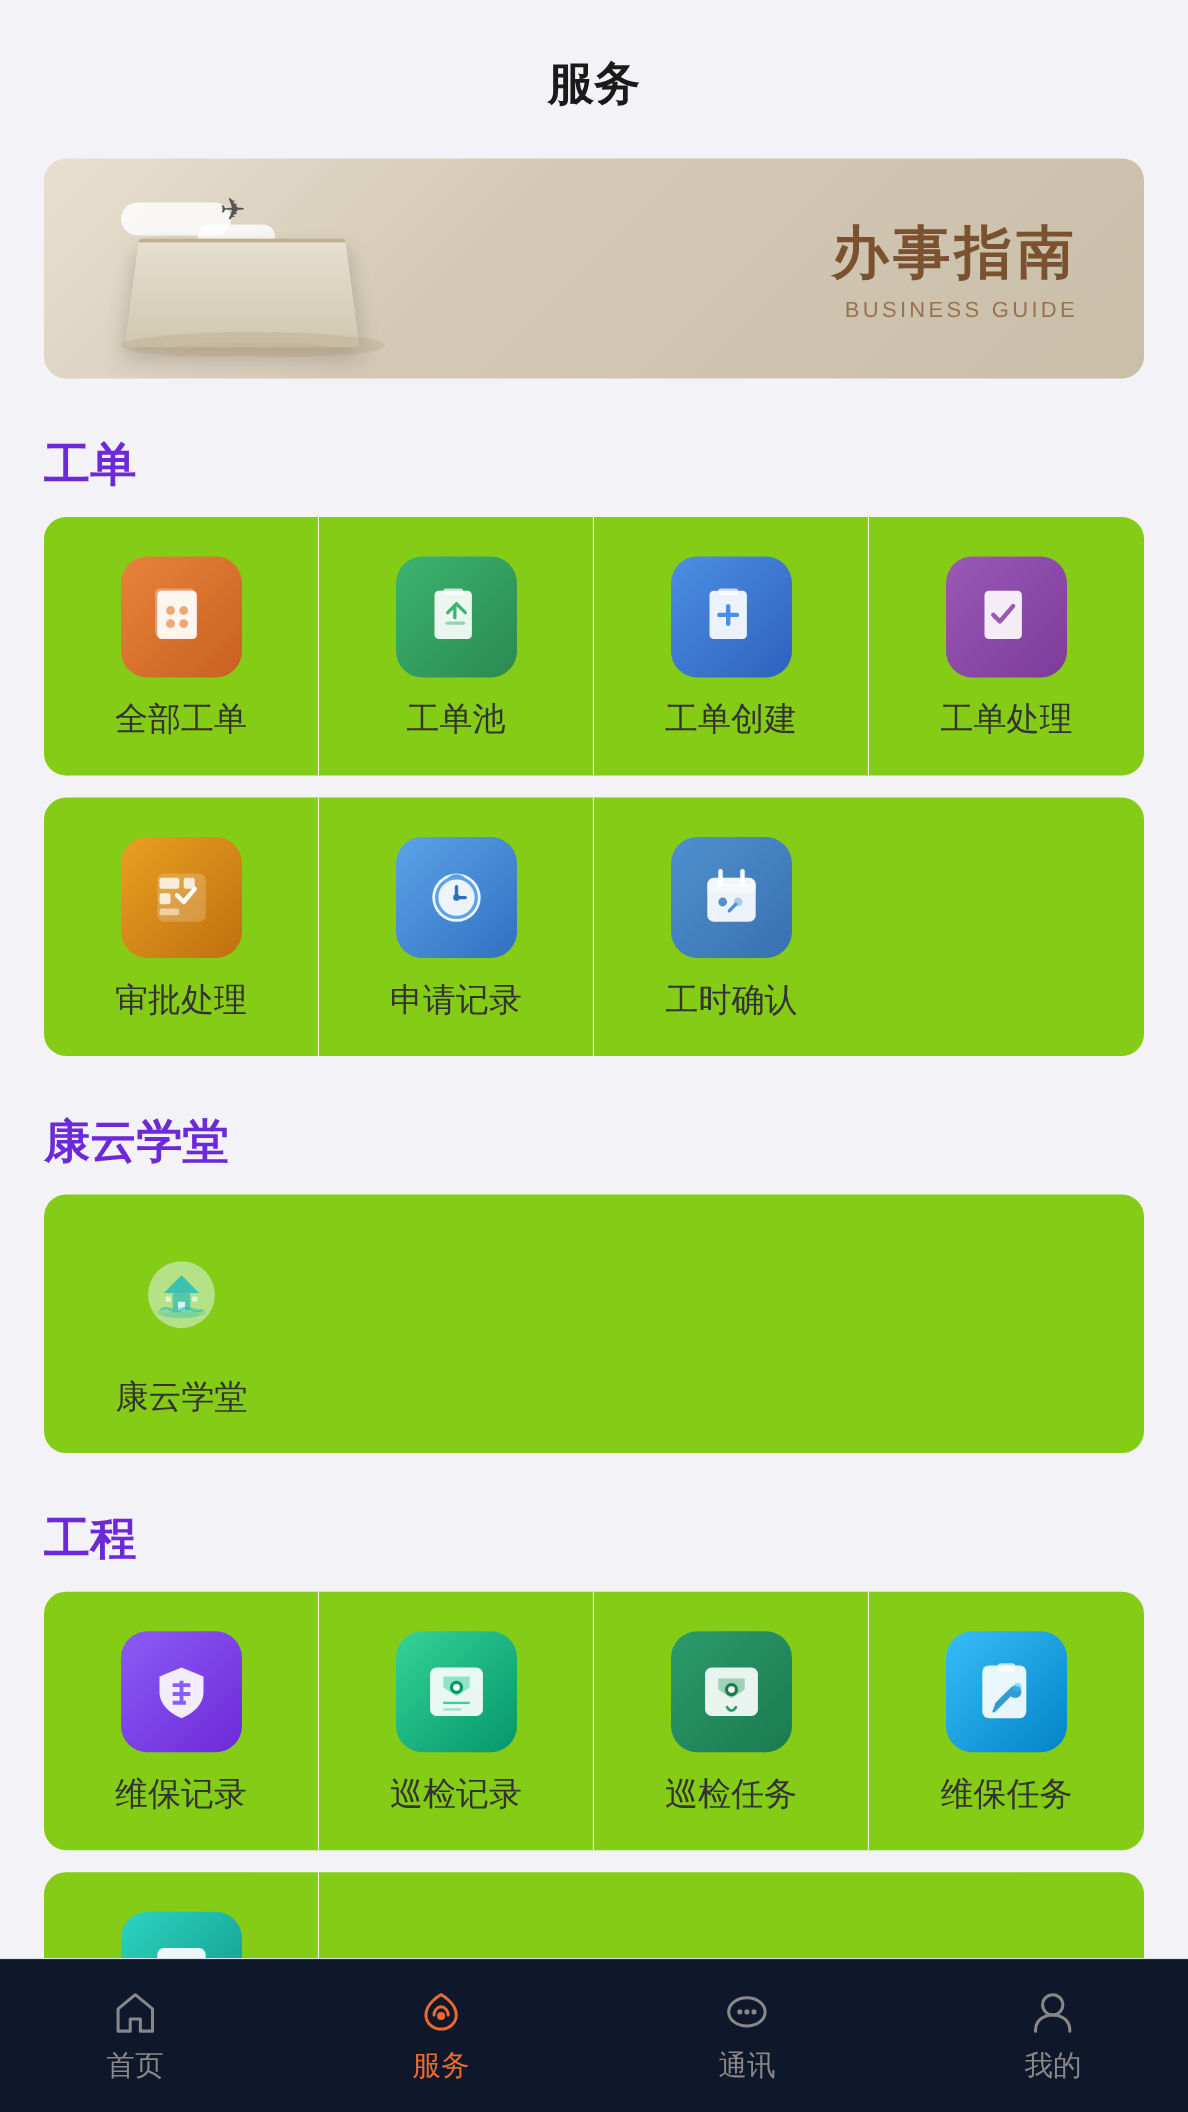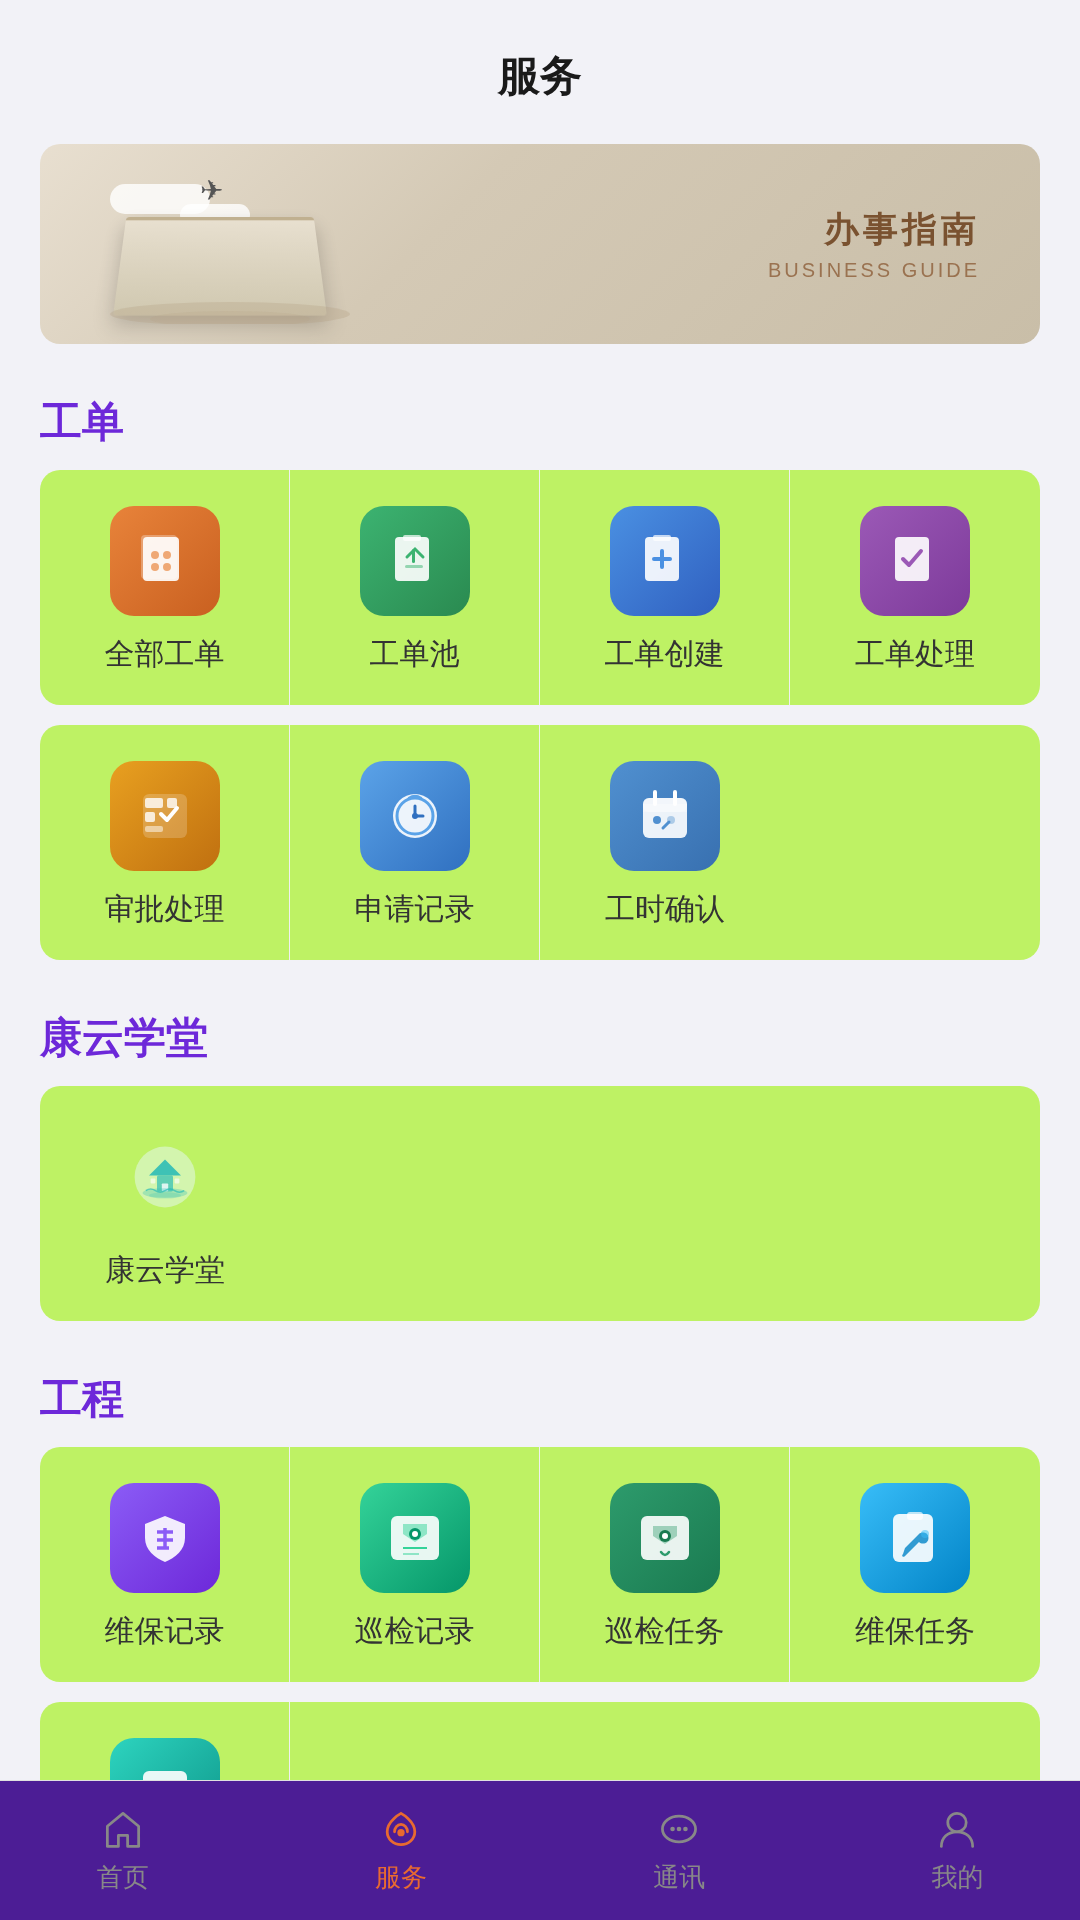--- a/index.html
+++ b/index.html
@@ -85,21 +85,21 @@
       position: absolute;
       top: 10px;
       left: 100px;
       font-size: 28px;
       color: #555;
     }
     .banner-text {
       text-align: right;
     }
     .banner-title-cn {
-      font-size: 35px;
+      font-size: 52px;
       font-weight: 700;
       color: #7a5230;
       letter-spacing: 4px;
     }
     .banner-title-en {
       font-size: 20px;
       color: #9a7250;
       letter-spacing: 3px;
       margin-top: 6px;
     }
@@ -110,21 +110,21 @@
     }
     .section-title {
       font-size: 42px;
       font-weight: 700;
       color: #6d28d9;
       margin-bottom: 20px;
     }
 
     
     .grid {
-      background: #bef264;
+      background: #84cc16;
       border-radius: 20px;
       display: grid;
       grid-template-columns: repeat(4, 1fr);
       overflow: hidden;
       margin-bottom: 20px;
     }
     .grid-item {
       display: flex;
       flex-direction: column;
       align-items: center;
@@ -167,21 +167,21 @@
     .icon-cyan-tool { background: linear-gradient(135deg, #38bdf8 0%, #0284c7 100%); }
     .icon-teal-list { background: linear-gradient(135deg, #2dd4bf 0%, #0d9488 100%); }
 
     
     .bottom-nav {
       position: fixed;
       bottom: 0;
       left: 0;
       width: 1080px;
       height: 140px;
-      background: #4c1d95;
+      background: #0f172a;
       border-top: 1px solid #e0e0e0;
       display: flex;
       align-items: center;
       justify-content: space-around;
       z-index: 100;
       gap: 33px;
     }
     .nav-item {
       display: flex;
       flex-direction: column;

